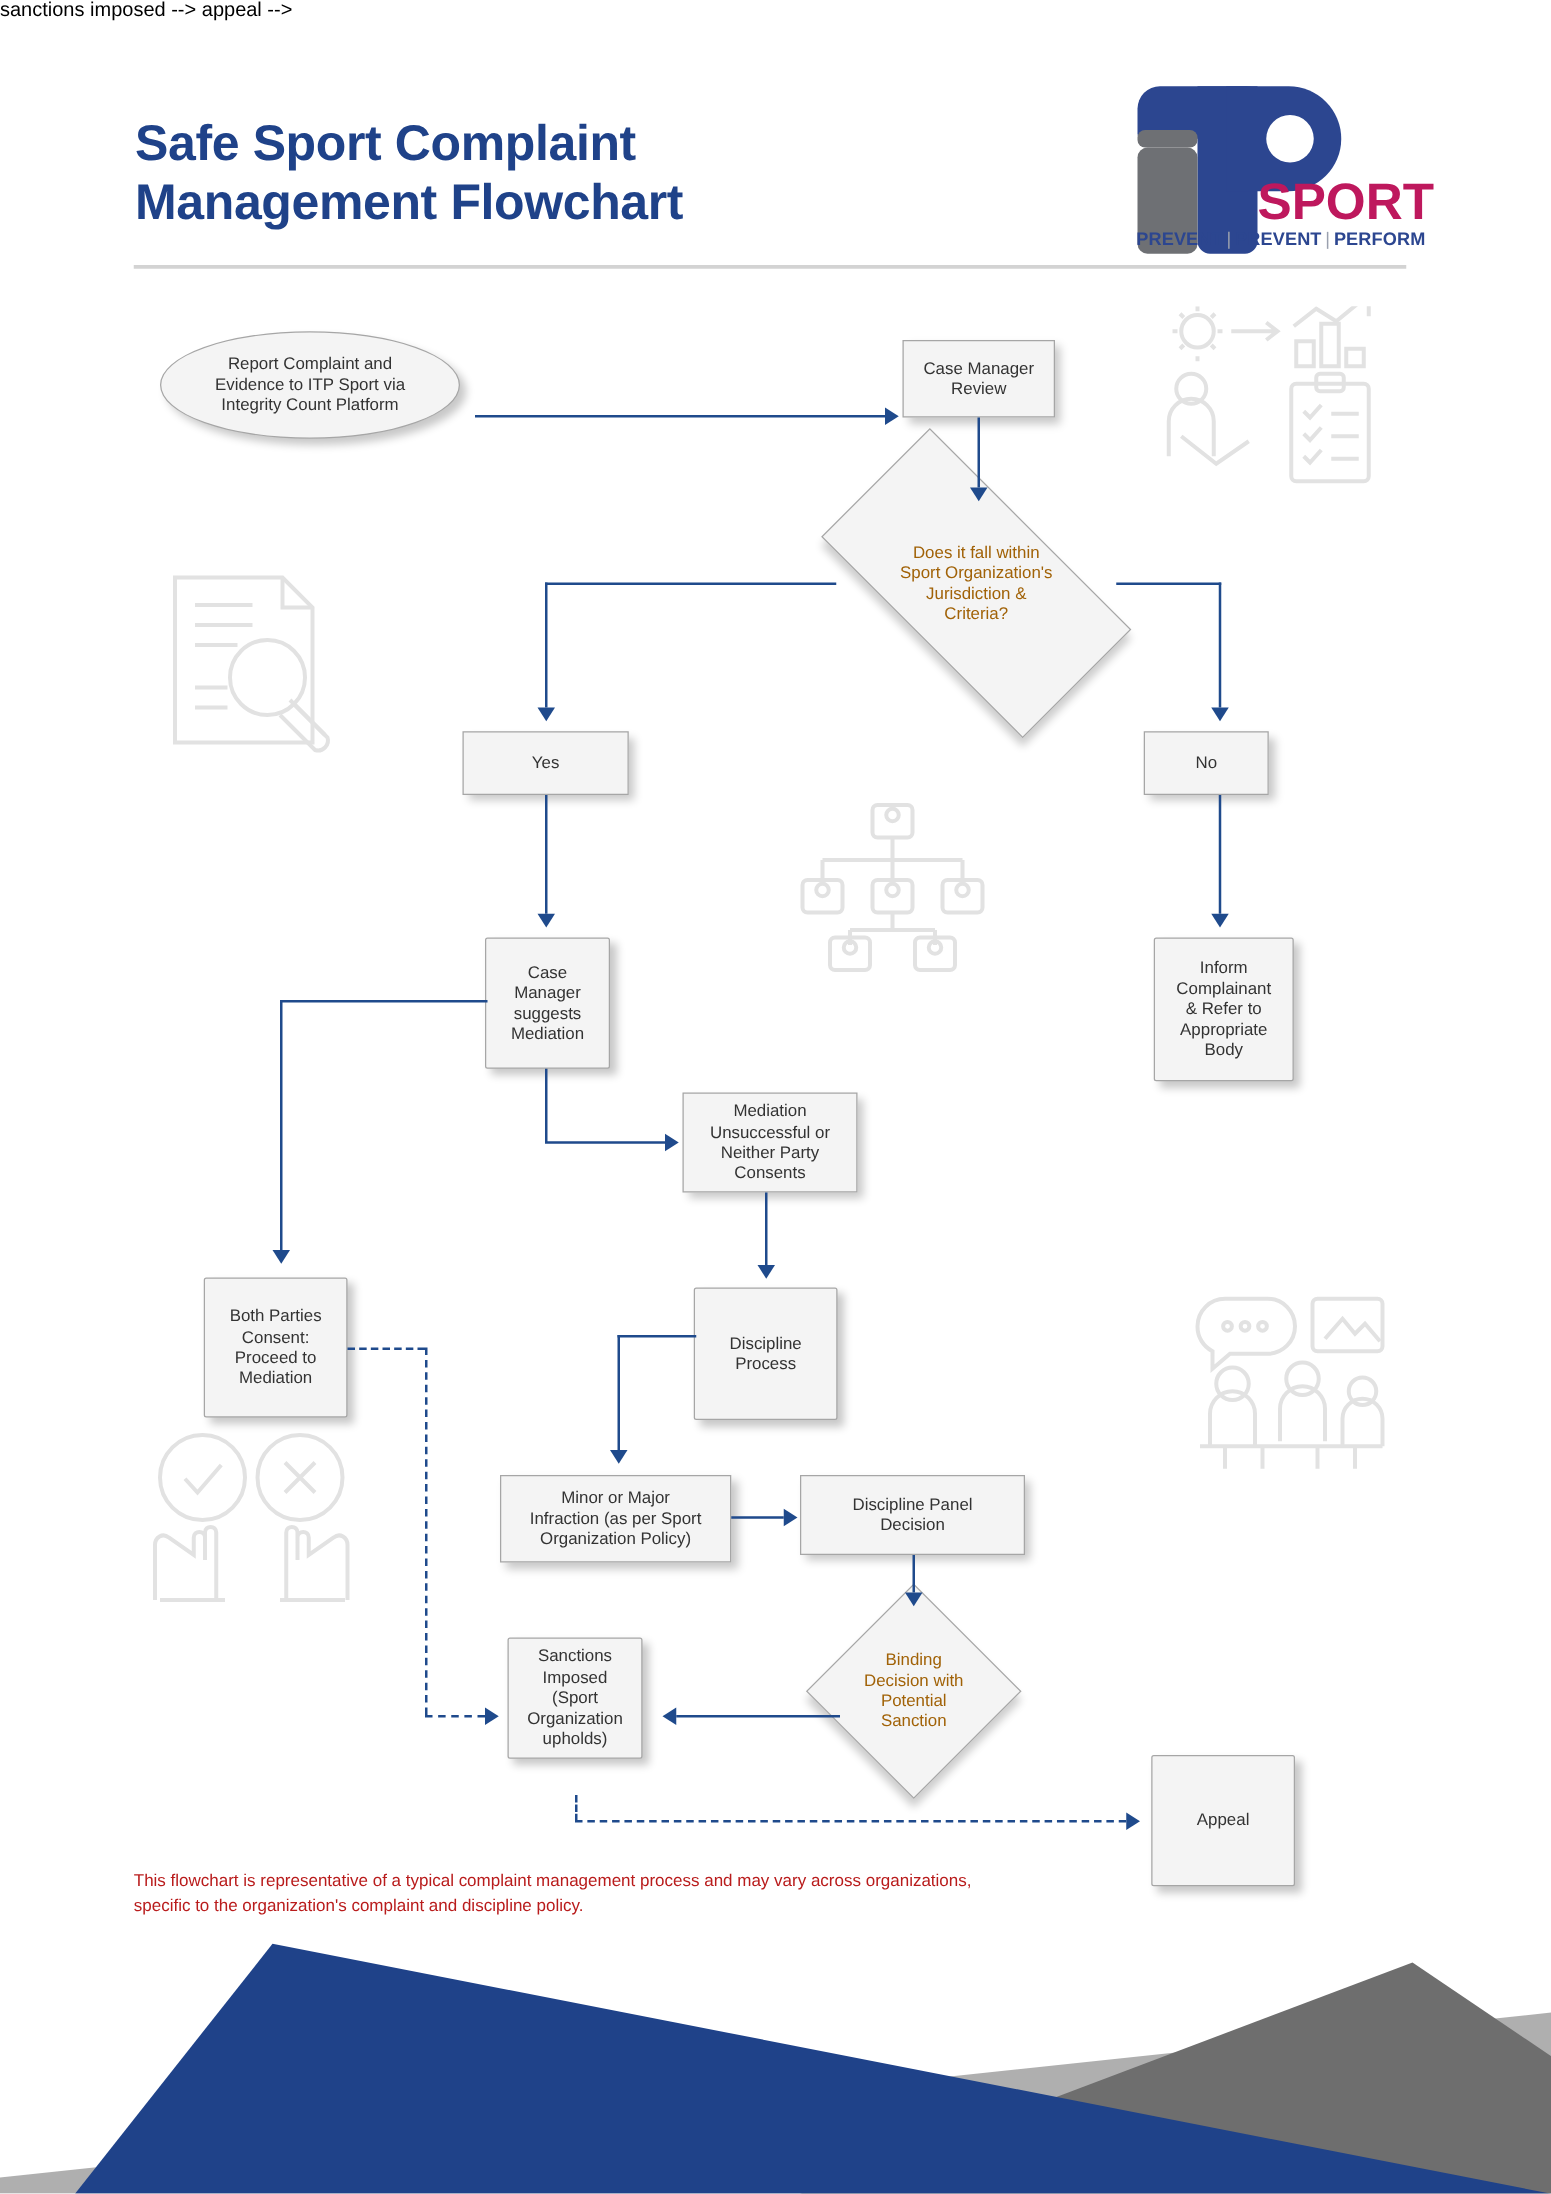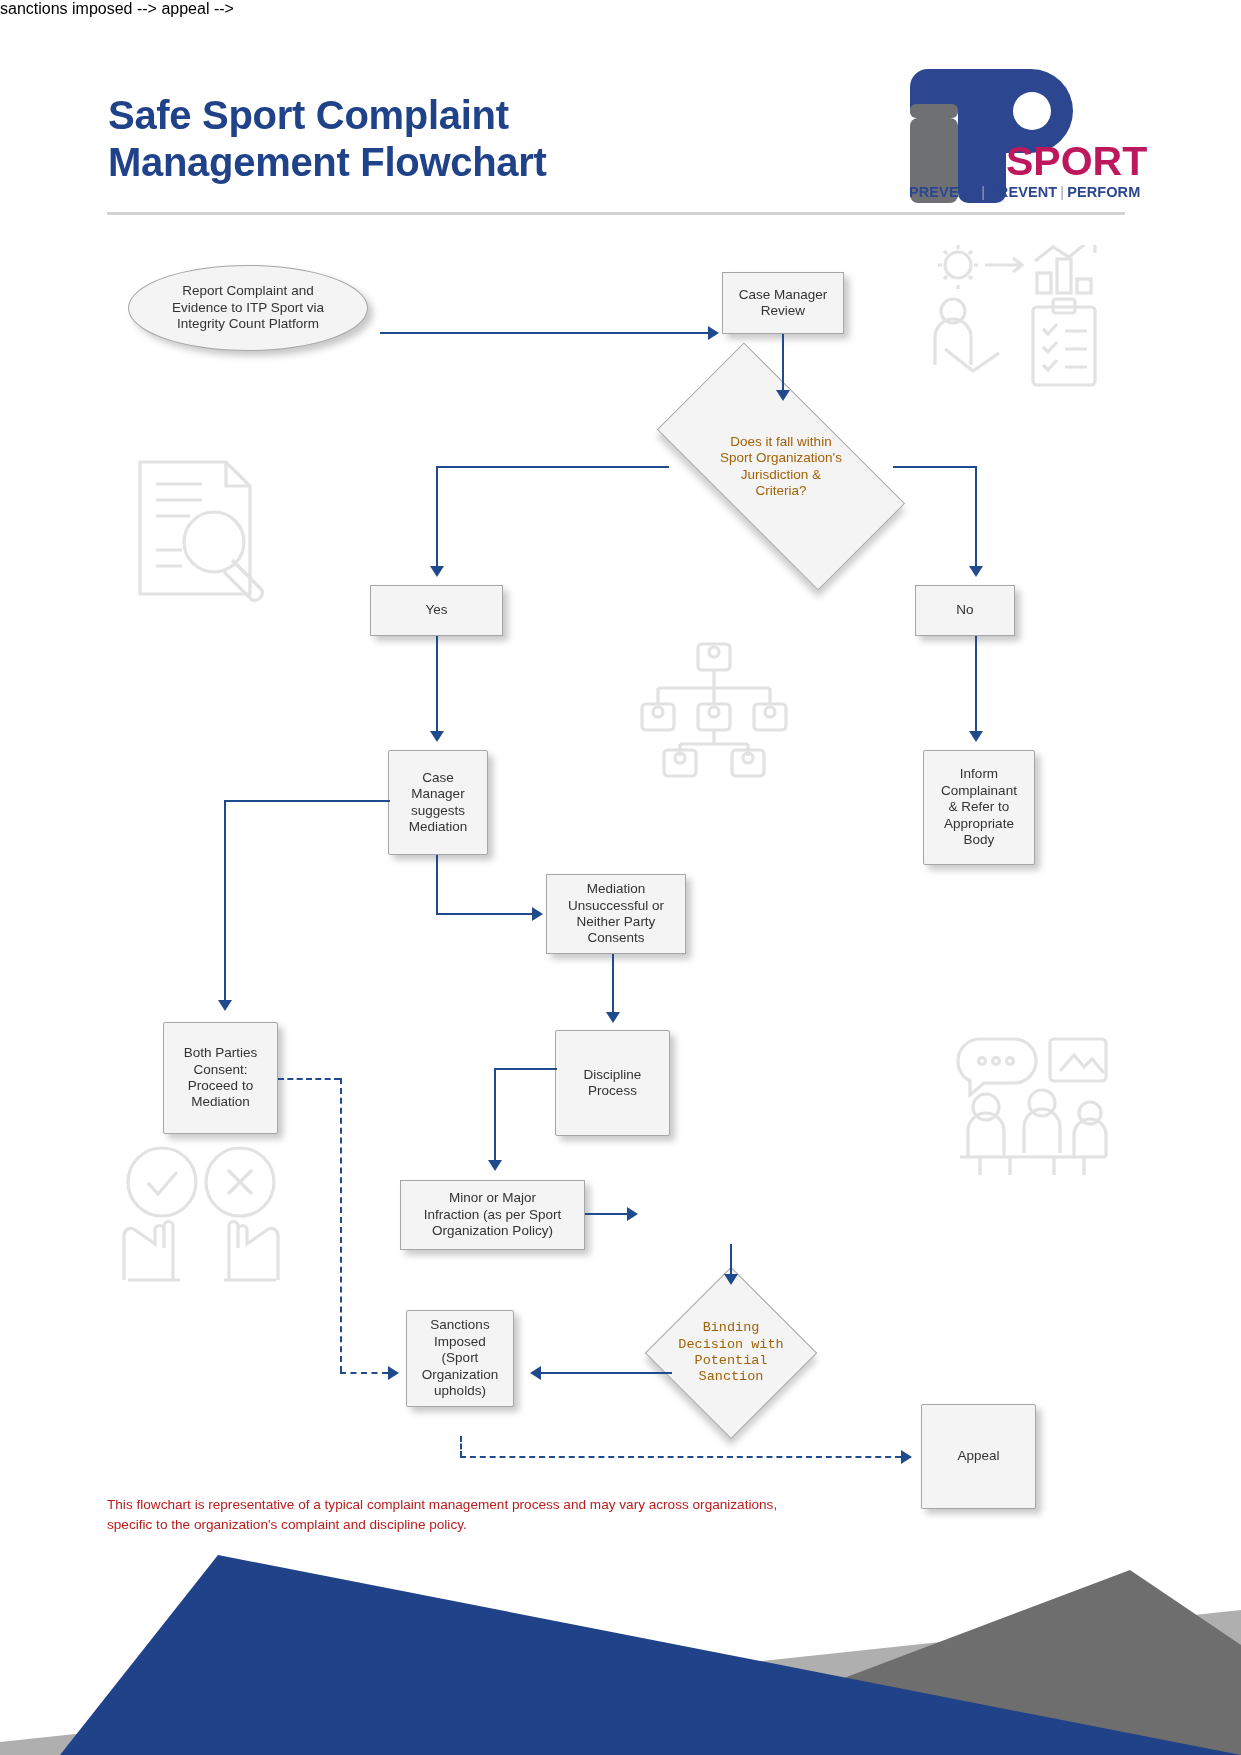--- a/index.html
+++ b/index.html
@@ -238,22 +238,26 @@
     <span class="txt">Discipline
 Process</span>
   </div>
 
   <div class="node rect" style="left:400px;top:1180px;width:185px;height:70px;">
     <span class="txt">Minor or Major
 Infraction (as per Sport
 Organization Policy)</span>
   </div>
 
-
-  <div class="diamond" style="left:670px;top:1292px;width:122px;height:122px;font-family:Liberation Mono, monospace;">
+  <div class="node rect" style="left:640px;top:1180px;width:180px;height:64px;">
+    <span class="txt">Discipline Panel
+Decision</span>
+  </div>
+
+  <div class="diamond" style="left:670px;top:1292px;width:122px;height:122px;">
     <div class="dshape"></div>
     <div class="dlabel">Binding
 Decision with
 Potential
 Sanction</div>
   </div>
 
   <div class="node rounded" style="left:406px;top:1310px;width:108px;height:97px;">
     <span class="txt">Sanctions
 Imposed

